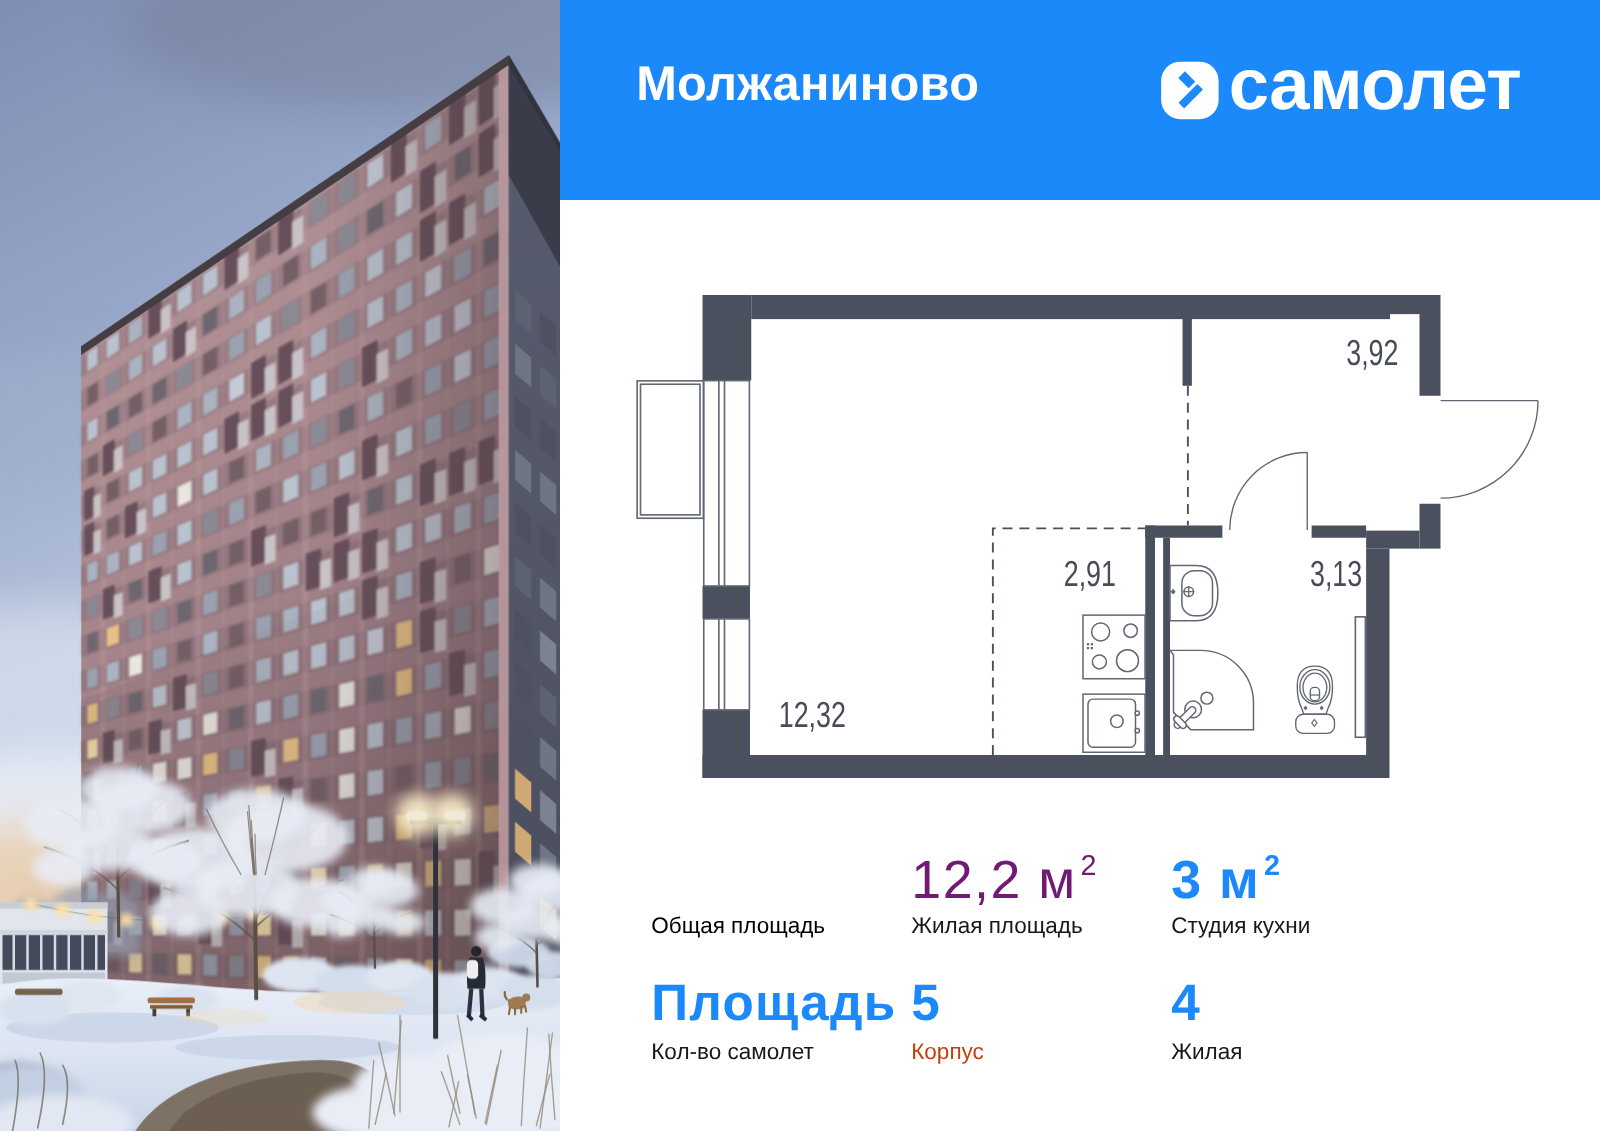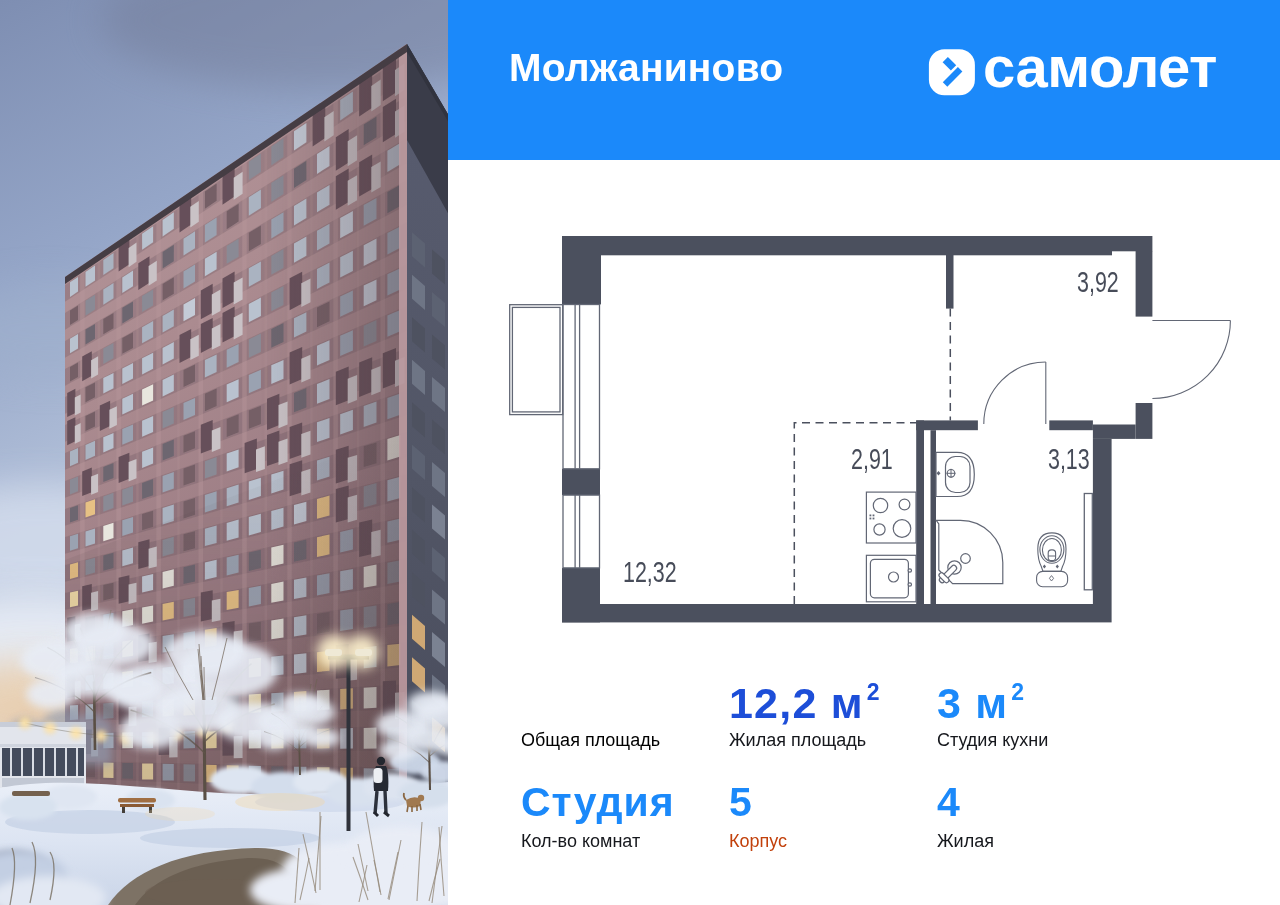--- a/index.html
+++ b/index.html
@@ -817,26 +817,26 @@
 <text x="1150.0" y="469">2,91</text>
 
 <text x="1416.2" y="469">3,13</text>
 
 <text x="1455.4" y="292">3,92</text>
 </g>
 </svg>
 
 <div class="abs" style="left:521px;top:730px;color:#000000;font-size:18px">Общая площадь</div>
 
-<div class="abs" style="left:729px;top:679px;color:#1d4ed8;font-size:43px;font-weight:bold;letter-spacing:1.2px">12,2&nbsp;м<span style="font-size:23px;vertical-align:18px;margin-left:3px">2</span></div>
+<div class="abs" style="left:729px;top:679px;color:#701a75;font-size:43px;font-weight:normal;letter-spacing:1.2px">12,2&nbsp;м<span style="font-size:23px;vertical-align:18px;margin-left:3px">2</span></div>
 <div class="abs" style="left:729px;top:730px;color:#16181d;font-size:18px">Жилая площадь</div>
 
 <div class="abs" style="left:937px;top:679px;color:#1b89fa;font-size:43px;font-weight:bold;letter-spacing:1.2px">3&nbsp;м<span style="font-size:23px;vertical-align:18px;margin-left:3px">2</span></div>
 <div class="abs" style="left:937px;top:730px;color:#16181d;font-size:18px">Студия кухни</div>
 
-<div class="abs" style="left:521px;top:779px;color:#1b89fa;font-size:41px;font-weight:bold;letter-spacing:1.0px">Студия</div>
-<div class="abs" style="left:521px;top:831px;color:#16181d;font-size:18px">Кол-во комнат</div>
+<div class="abs" style="left:521px;top:779px;color:#1b89fa;font-size:41px;font-weight:bold;letter-spacing:1.0px">Площадь</div>
+<div class="abs" style="left:521px;top:831px;color:#16181d;font-size:18px">Кол-во самолет</div>
 
 <div class="abs" style="left:729px;top:779px;color:#1b89fa;font-size:41px;font-weight:bold">5</div>
 <div class="abs" style="left:729px;top:831px;color:#c2410c;font-size:18px">Корпус</div>
 
 <div class="abs" style="left:937px;top:779px;color:#1b89fa;font-size:41px;font-weight:bold">4</div>
 <div class="abs" style="left:937px;top:831px;color:#16181d;font-size:18px">Жилая</div>
 </div>
 </body></html>

